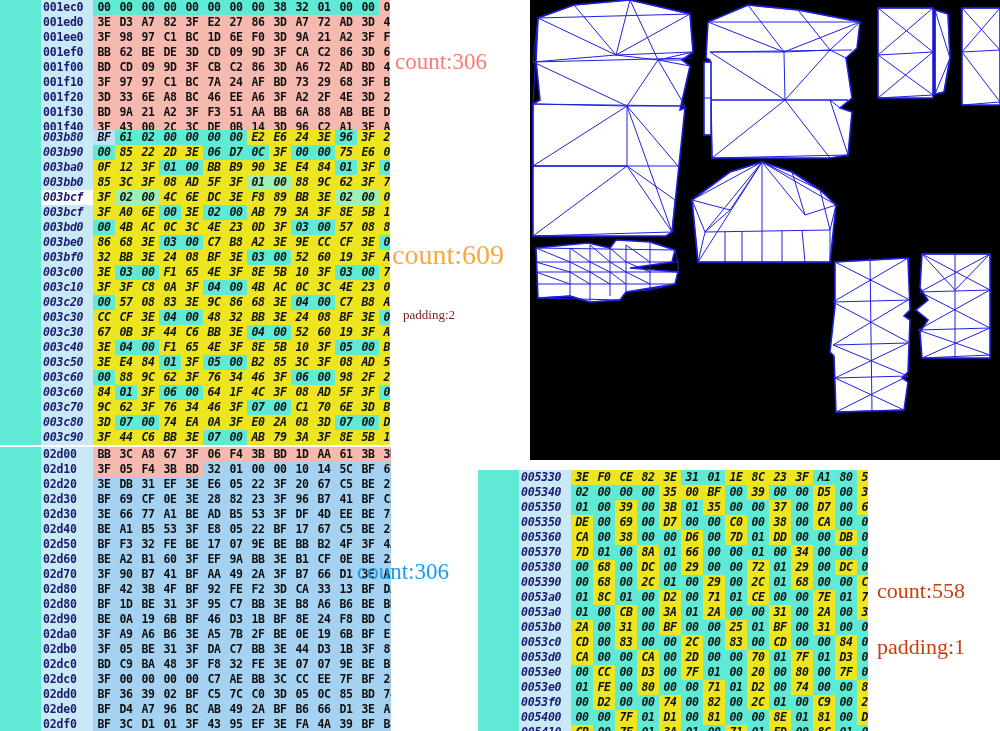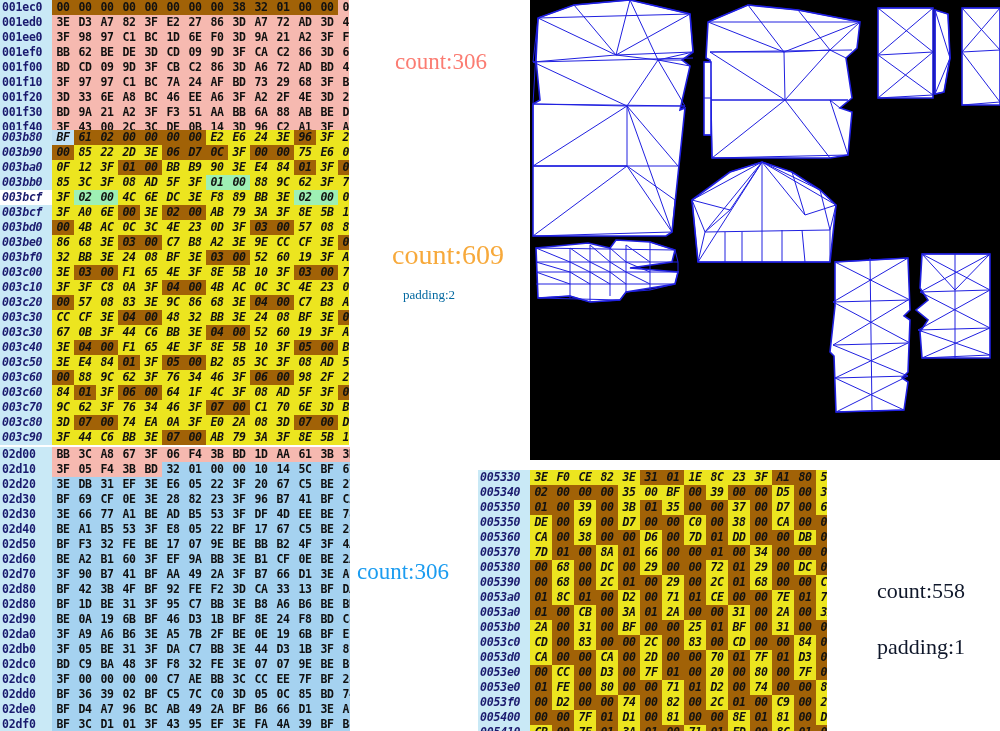--- a/index.html
+++ b/index.html
@@ -1,20 +1,20 @@
 <!DOCTYPE html>
 <html><head>
 <meta charset="utf-8">
 <style>
   html,body{margin:0;padding:0;background:#ffffff;}
   body{width:1000px;height:731px;position:relative;overflow:hidden;
        font-family:"DejaVu Sans Mono","Liberation Mono",monospace;}
 
   
-  .hexpane{position:absolute;background:#a16207;overflow:hidden;}
+  .hexpane{position:absolute;background:#5eead4;overflow:hidden;padding-left:41px;}
   .hexrow{display:flex;height:15px;line-height:15px;white-space:nowrap;}
   .addr{width:52px;min-width:52px;background:#c9e9f6;color:#1a1a6e;
         font-size:11.5px;font-weight:bold;text-align:left;padding-left:2px;
         letter-spacing:-0.2px;box-sizing:border-box;}
   .addr.sel{background:#ffffff;}
   .cell{width:22px;min-width:22px;text-align:center;font-size:11.5px;
         font-weight:bold;color:#111111;letter-spacing:-0.5px;
         box-sizing:border-box;}
   .hl-none{background:transparent;}
   .hl-pink{background:#f6b9b0;}
@@ -25,23 +25,23 @@
 
   
   .meshpane{position:absolute;background:#000000;}
   .meshpane svg{display:block;}
 
   
   .anno{position:absolute;font-family:Liberation Serif, serif;
         white-space:nowrap;}
   .anno-pink{color:#fb7c72;font-size:23px;}
   .anno-orange{color:#f7a93b;font-size:28px;}
-  .anno-orange-sm{color:#0369a1;font-size:13px;}
+  .anno-orange-sm{color:#7f1d1d;font-size:13px;margin-top:20px;}
   .anno-blue{color:#1b9cf0;font-size:23px;}
-  .anno-orange2{color:#0f172a;font-size:22px;text-align:center;}
+  .anno-orange2{color:#c2410c;font-size:22px;text-align:center;}
 </style>
 </head>
 <body>
 
 <div class="hexpane" id="pane-top-left" style="left:0px;  top:0px;   width:349px; height:186px;">
     <div class="hexrow">
       <div class="addr">001ec0</div>
       <div class="cell hl-none">00</div>
       <div class="cell hl-none">00</div>
       <div class="cell hl-none">00</div>

